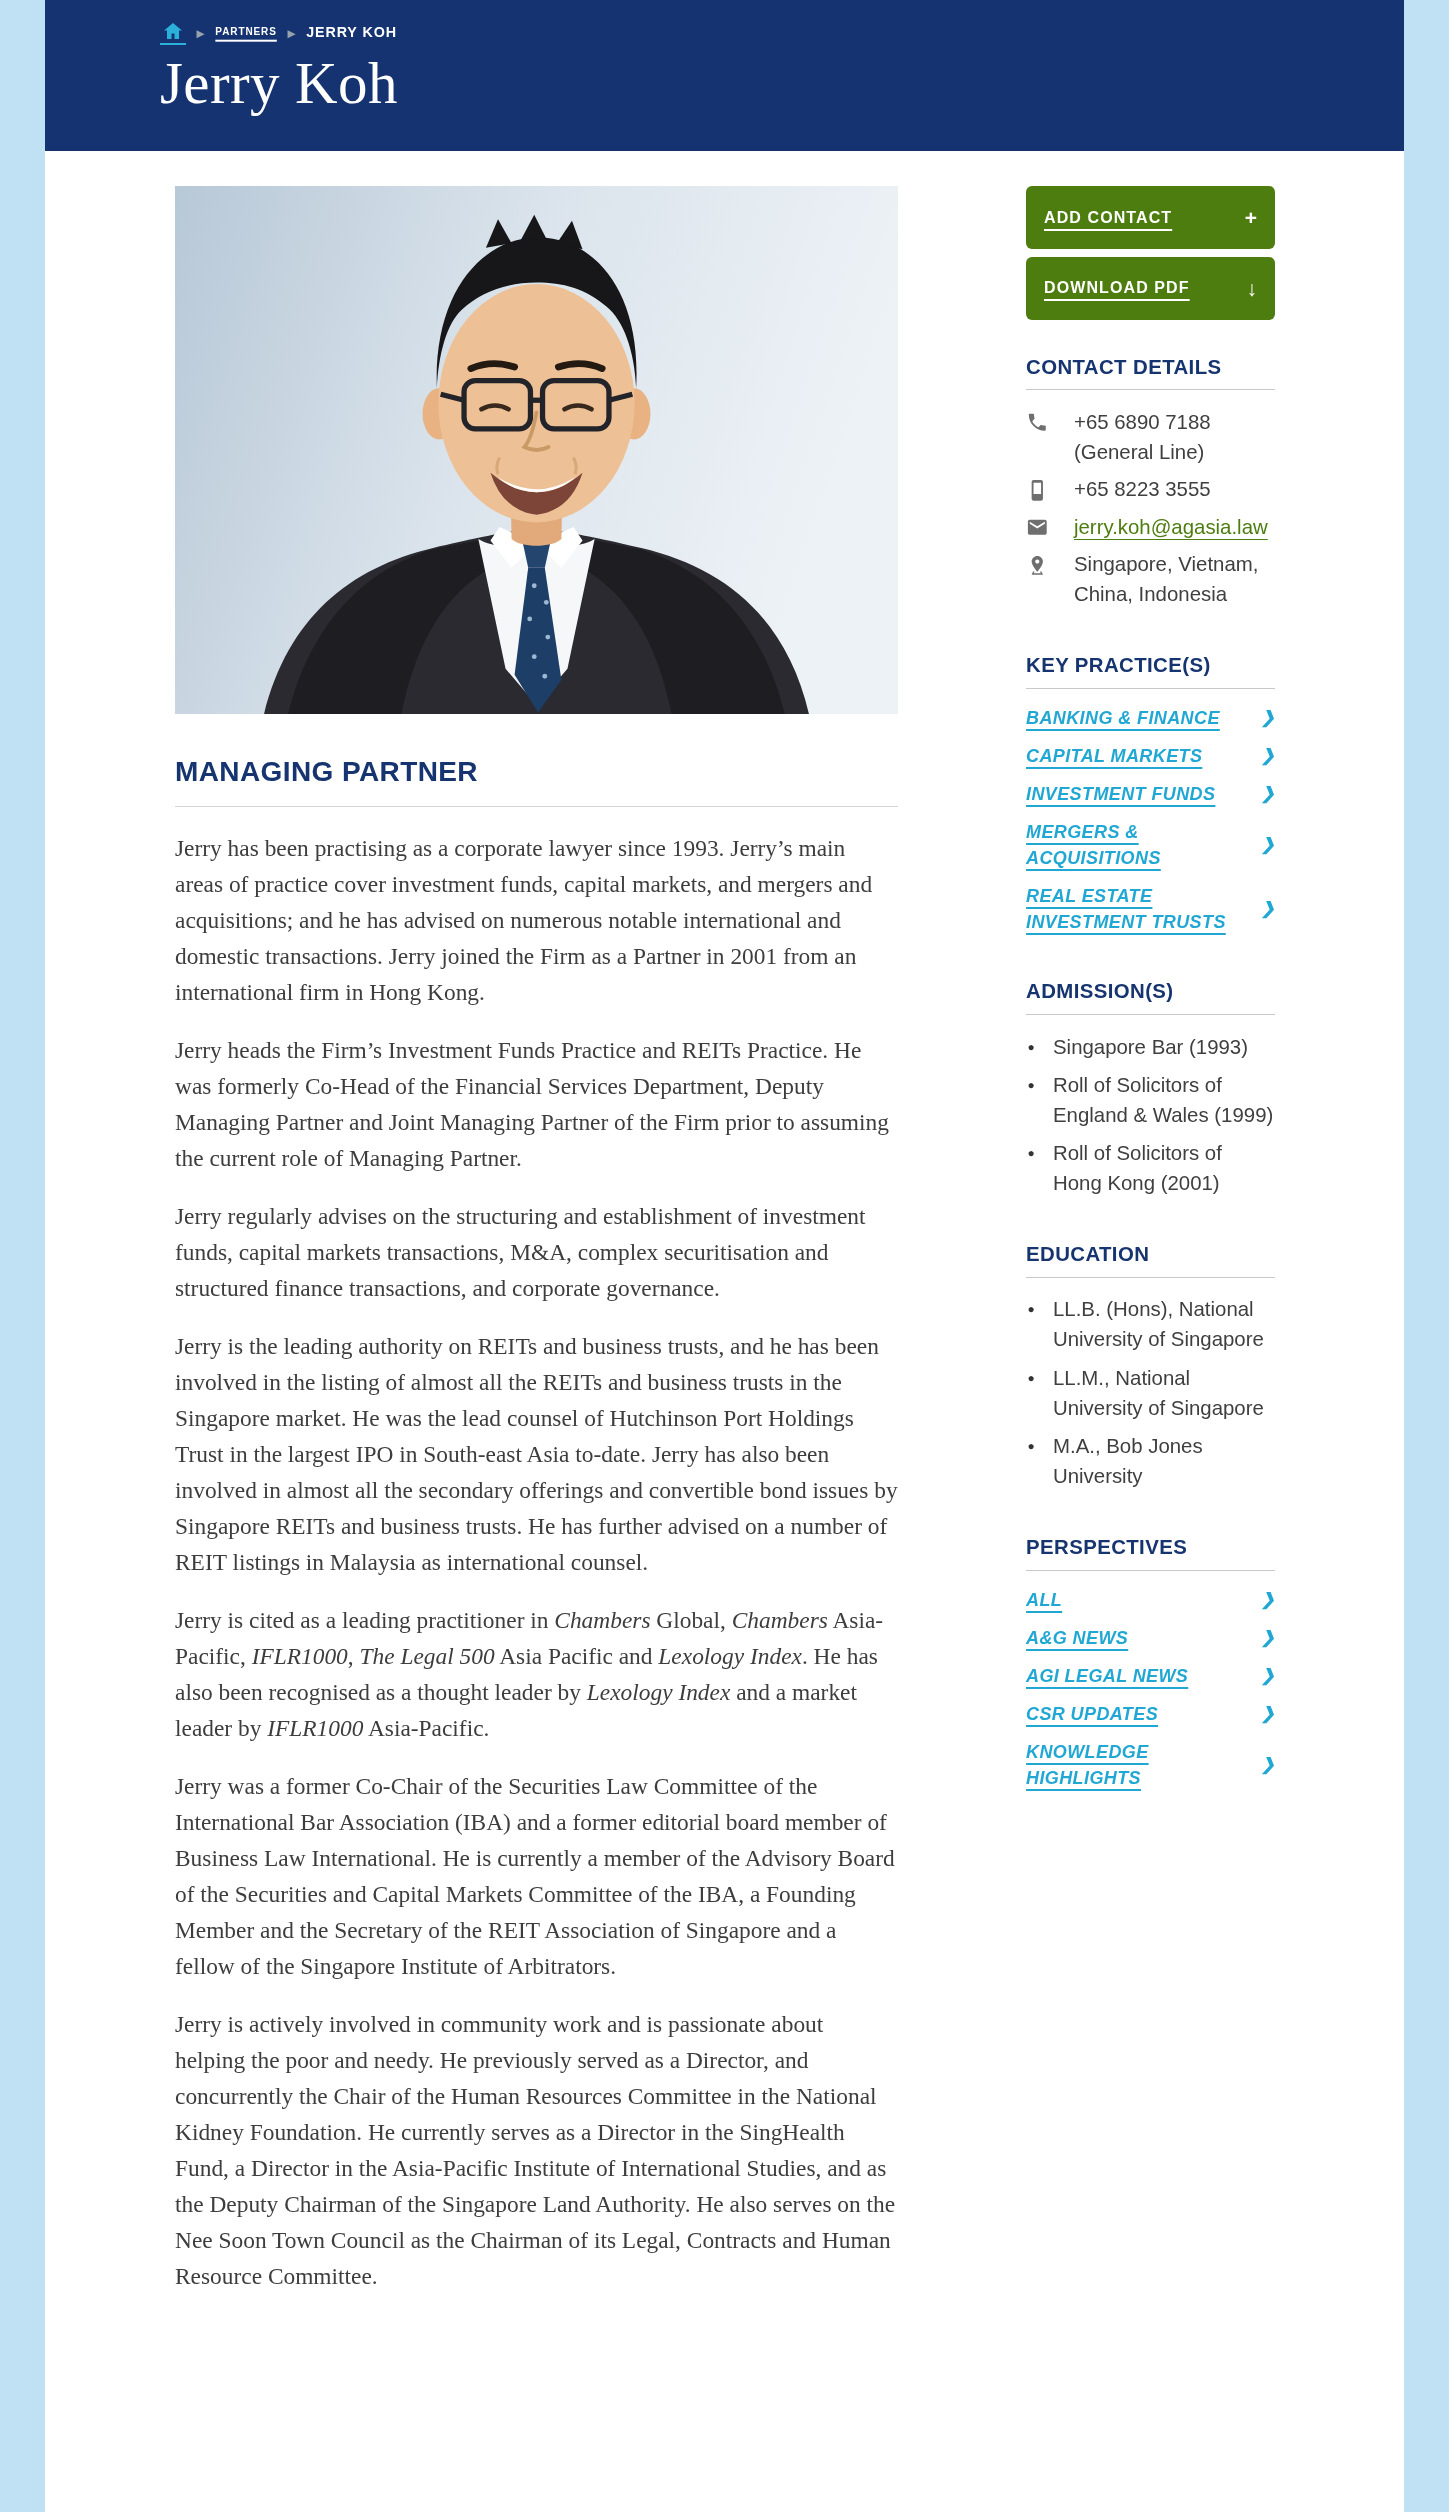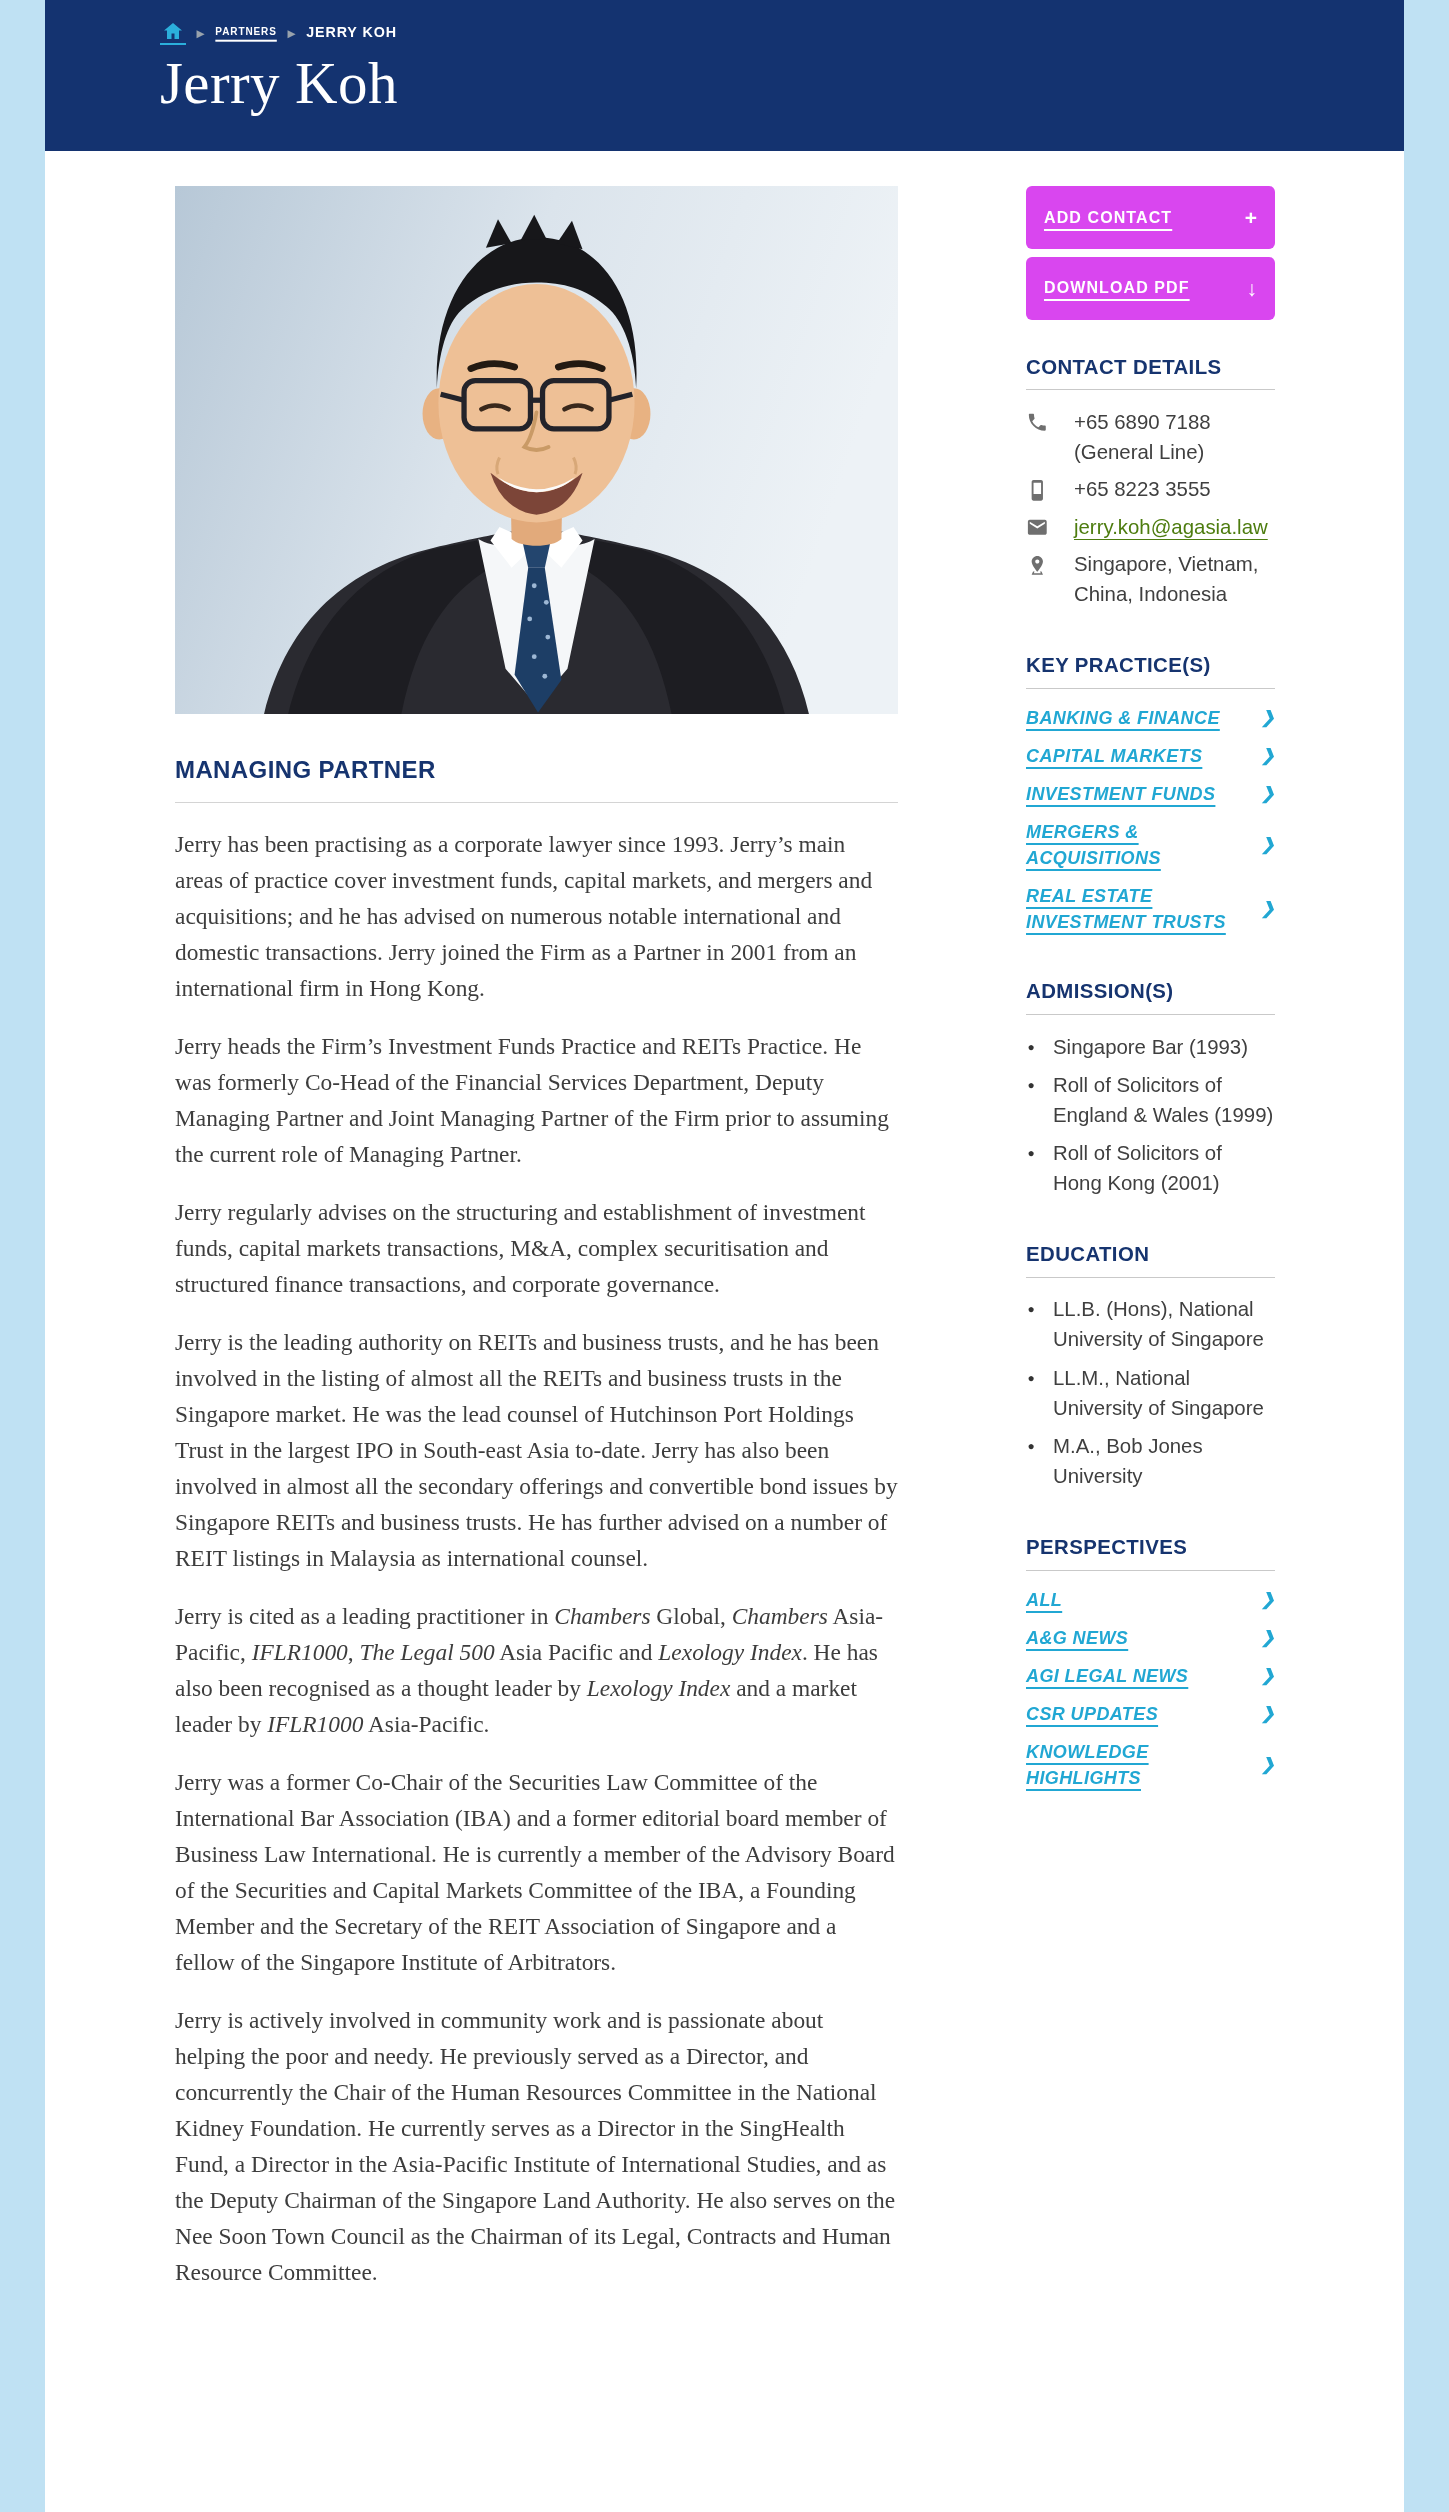--- a/index.html
+++ b/index.html
@@ -42,34 +42,34 @@
     font-size:59px; line-height:1.05; letter-spacing:0.4px;
   }
   
   .content {
     display:flex; gap:128px;
     padding:35px 129px 0 130px;
   }
   .main { width:723px; flex:0 0 723px; }
   .portrait { width:723px; height:528px; display:block; margin-bottom:42px; }
   .role-heading {
-    color:#16346f; font-size:24px; font-weight:bold; letter-spacing:0.4px;
+    color:#16346f; font-size:28px; font-weight:bold; letter-spacing:0.4px;
     margin-bottom:18px;
   }
   .rule-main { border:none; border-top:1.5px solid #d4d4d4; margin:0 0 22.6px 0; }
   .bio p {
     font-family:"Liberation Serif", serif;
     font-size:23.4px; line-height:36px; color:#3d3d3d;
     margin-bottom:22px;
   }
   .bio em { font-style:italic; }
   
   .sidebar { width:249px; flex:0 0 249px; }
   .cta-btn {
-    width:249px; height:63px; background:#d946ef; border:none; border-radius:6px;
+    width:249px; height:63px; background:#4d7c0f; border:none; border-radius:6px;
     display:flex; align-items:center; justify-content:space-between;
     padding:12px 18px; margin-bottom:7.5px; cursor:pointer;
   }
   .cta-label {
     color:#ffffff; font-size:16px; font-weight:bold; letter-spacing:1.1px;
     text-decoration:underline; text-underline-offset:6px; text-decoration-thickness:1.5px;
     font-family:"Liberation Sans", sans-serif;
   }
   .cta-glyph { color:#ffffff; font-size:21px; font-weight:bold; line-height:1; }
   .side-section { margin-top:45px; }

